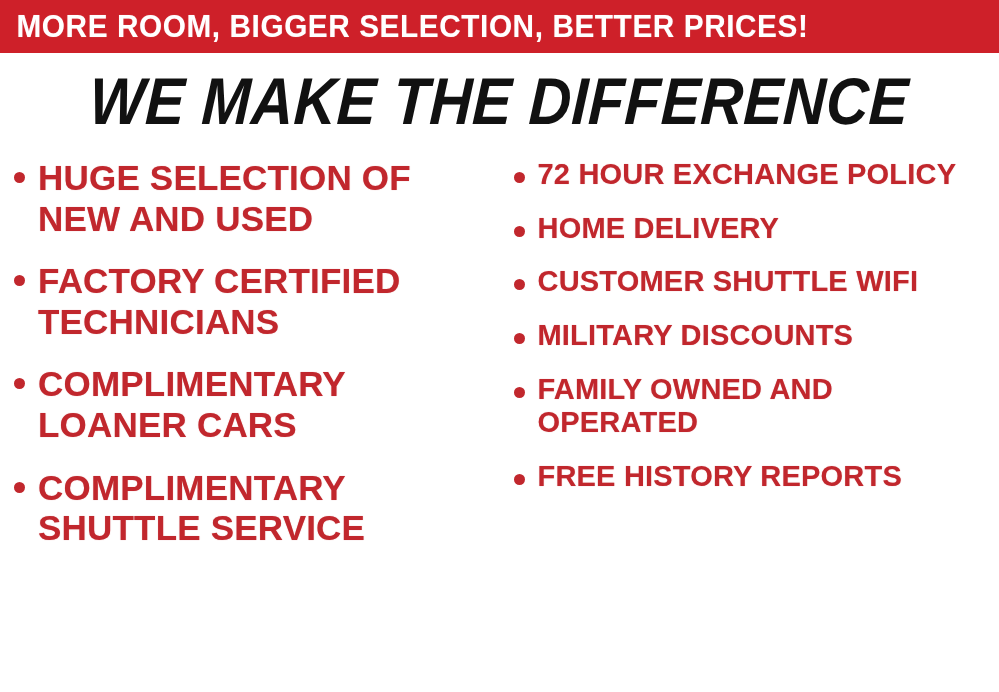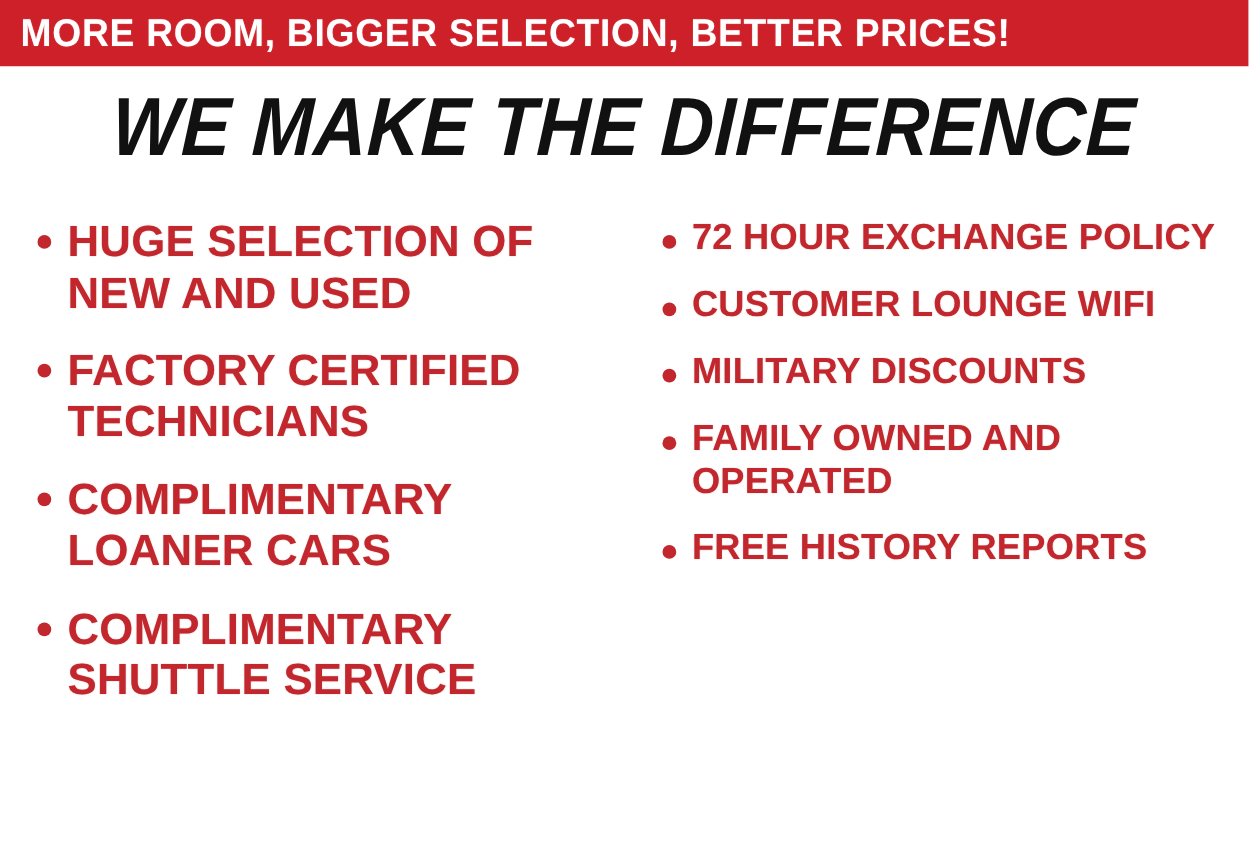--- a/index.html
+++ b/index.html
@@ -83,21 +83,21 @@
   .column {
     box-sizing: border-box;
     flex: 0 0 50%;
     padding-top: 6px;
   }
   .column-left  { padding-left: 14px;  padding-right: 8px; }
   .column-right { padding-left: 14px;  padding-right: 4px; }
 
   .bullet-list {
     list-style: none;
-    margin: 16px;
+    margin: 0;
     padding: 0;
   }
   .bullet-item {
     display: flex;
     align-items: flex-start;
     margin: 0 0 22px 0;
   }
   .column-right .bullet-item { margin-bottom: 20px; }
 
   .bullet-dot {
@@ -159,21 +159,25 @@
     </div>
 
     <div class="column column-right">
       <ul class="bullet-list">
         <li class="bullet-item">
           <span class="bullet-dot"></span>
           <span class="bullet-text">72 HOUR EXCHANGE POLICY</span>
         </li>
         <li class="bullet-item">
           <span class="bullet-dot"></span>
-          <span class="bullet-text">CUSTOMER LOUNGE WIFI</span>
+          <span class="bullet-text">HOME DELIVERY</span>
+        </li>
+        <li class="bullet-item">
+          <span class="bullet-dot"></span>
+          <span class="bullet-text">CUSTOMER SHUTTLE WIFI</span>
         </li>
         <li class="bullet-item">
           <span class="bullet-dot"></span>
           <span class="bullet-text">MILITARY DISCOUNTS</span>
         </li>
         <li class="bullet-item">
           <span class="bullet-dot"></span>
           <span class="bullet-text">FAMILY OWNED AND OPERATED</span>
         </li>
         <li class="bullet-item">

